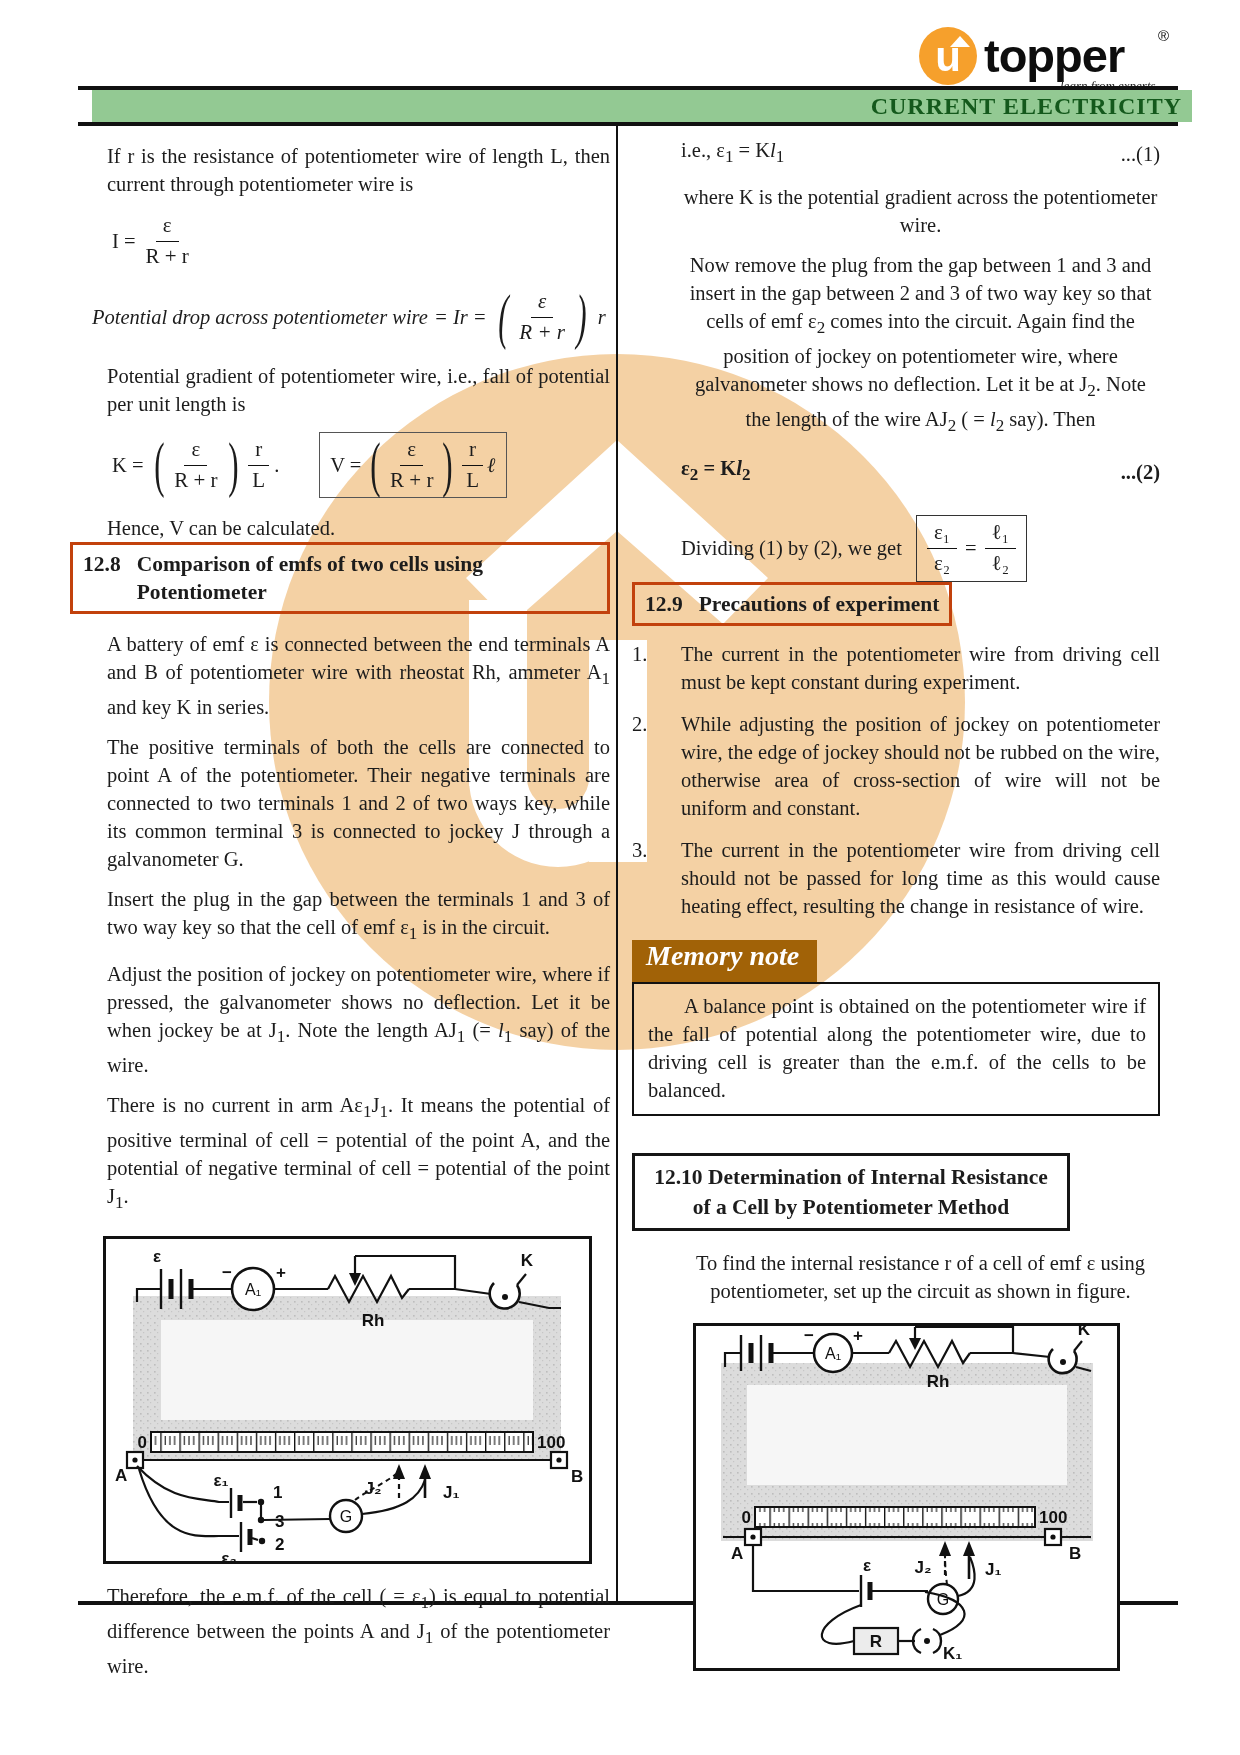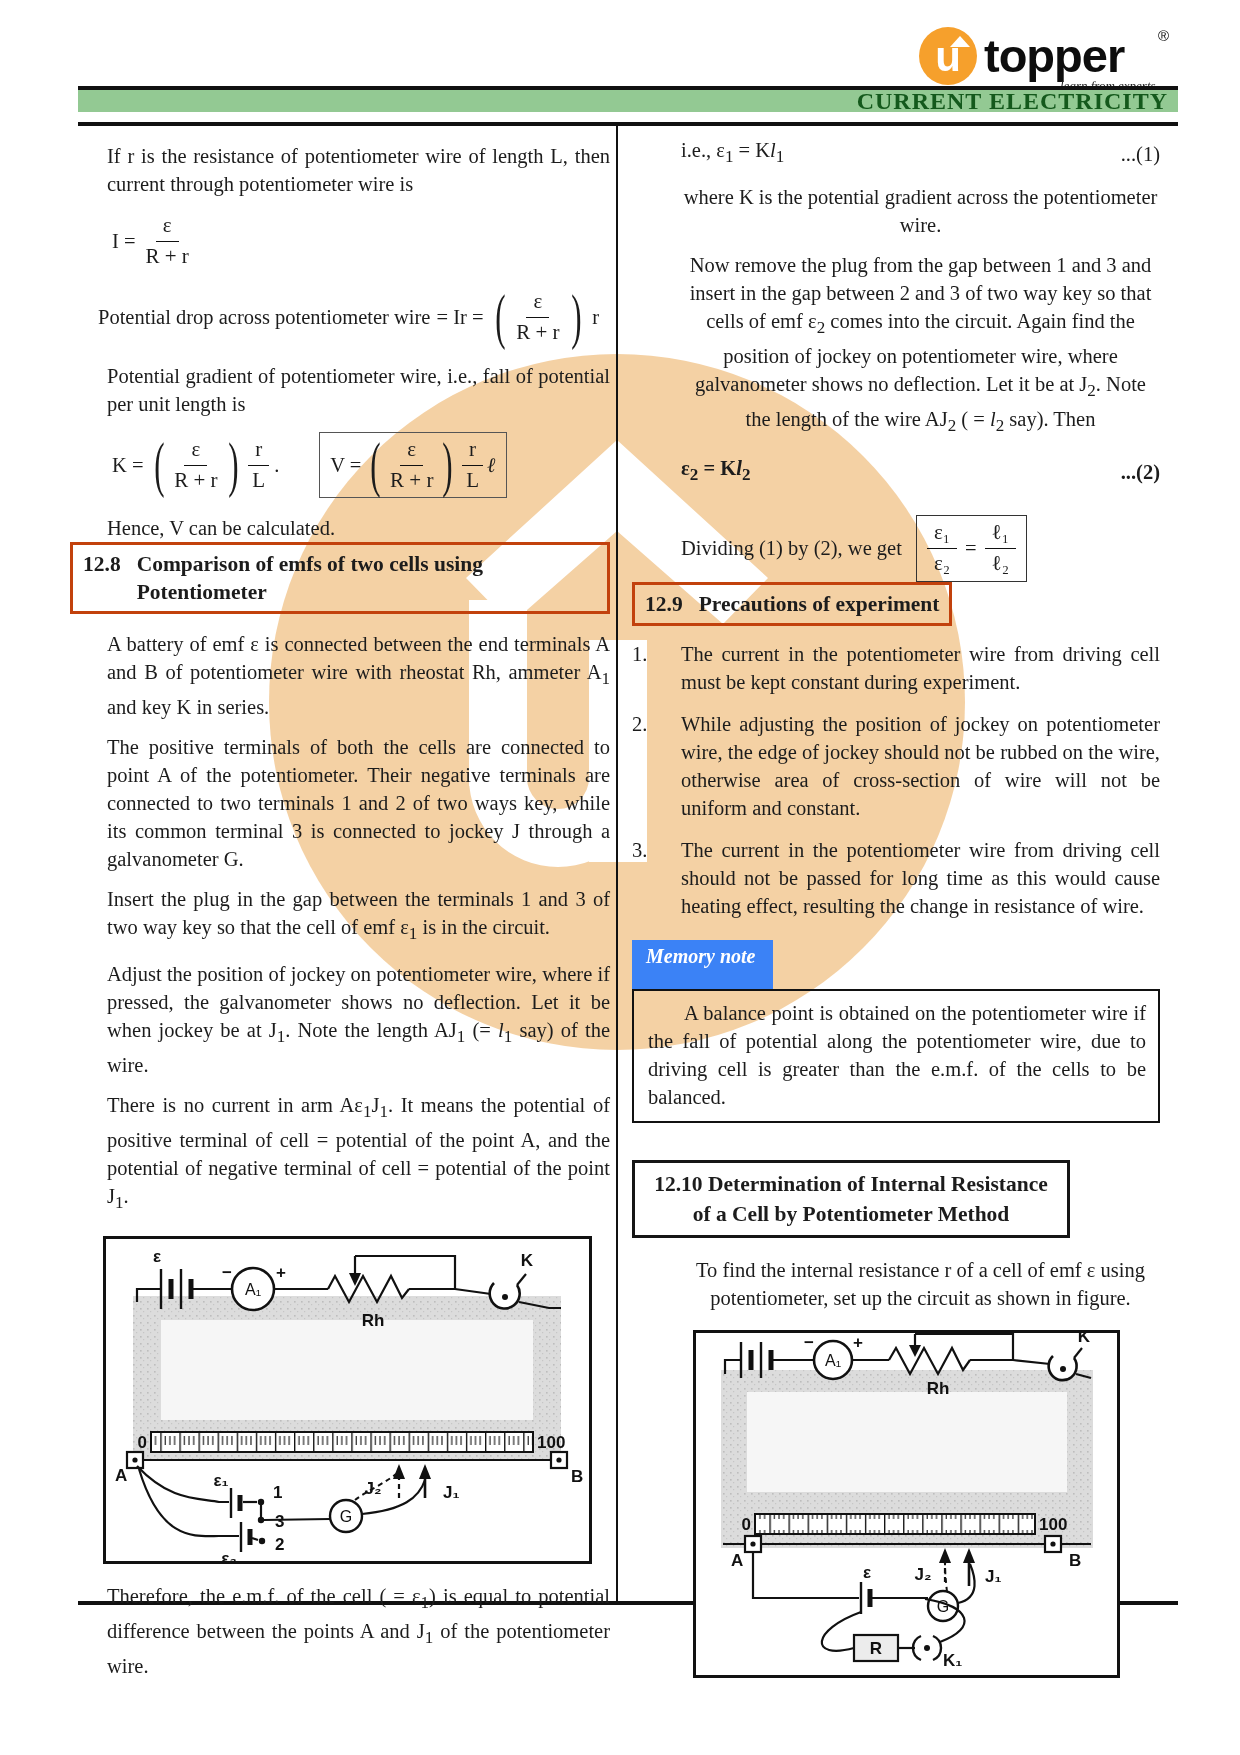--- a/index.html
+++ b/index.html
@@ -2,21 +2,21 @@
 <html><head>
 <meta charset="utf-8">
 <style>
   html,body{margin:0;padding:0;background:#e9e9e9;}
   .page{position:relative;width:1240px;height:1755px;background:#fff;overflow:hidden;
         font-family:"Liberation Serif",serif;color:#1c1c1c;}
   
   .logo{position:absolute;left:900px;top:14px;width:300px;height:84px;}
   .rule{position:absolute;left:78px;width:1100px;height:4px;background:#111;}
   .rule1{top:86px;} .rule2{top:122px;} .rule3{top:1601px;}
-  .greenbar{position:absolute;left:78px;top:90px;width:1100px;height:22px;background:#93c993;
+  .greenbar{position:absolute;left:92px;top:90px;width:1100px;height:32px;background:#93c993;
             display:flex;align-items:center;justify-content:flex-end;padding:0;box-sizing:border-box;}
   .greenbar .title{color:#14591c;font-weight:bold;font-size:24px;letter-spacing:1px;
                    padding-right:10px;font-family:"Liberation Serif",serif;}
   .divider{position:absolute;left:616px;top:126px;width:2px;height:1475px;background:#111;}
   
   .watermark{position:absolute;left:263px;top:348px;width:708px;height:708px;z-index:0;opacity:.95;}
   
   .col{position:absolute;top:130px;z-index:1;font-size:20.5px;line-height:28px;}
   .col-left{left:70px;width:540px;}
   .col-right{left:632px;width:528px;}
@@ -34,22 +34,22 @@
   
   .secbox{border:3px solid #c2410c;padding:5px 10px;font-weight:bold;font-size:21.5px;
           display:flex;gap:16px;background:rgba(255,255,255,.0);width:fit-content;}
   .secbox10{border:3px solid #151515;padding:6px 14px;font-weight:bold;font-size:21.5px;
             text-align:center;margin-top:37px;width:404px;line-height:30px;}
   
   .precaution{display:flex;margin-top:14px;}
   .pnum{width:49px;flex:none;}
   .ptext{flex:1;text-align:justify;}
   
-  .memtab{display:inline-block;background:#3b82f6;color:#fff;font-style:italic;font-weight:bold;
-          font-size:20px;padding:2px 18px 19px 14px;margin-top:20px;position:relative;z-index:2;}
+  .memtab{display:inline-block;background:#a16207;color:#fff;font-style:italic;font-weight:bold;
+          font-size:28px;padding:2px 18px 12px 14px;margin-top:20px;position:relative;z-index:2;}
   .membox{border:2.5px solid #111;padding:8px 12px 10px 14px;text-align:justify;margin-top:0;}
   
   .fig{display:block;margin-top:18px;}
   .figlabel{font-family:"Liberation Sans",sans-serif;font-size:16px;fill:#111;}
   .figlabel.b{font-weight:bold;font-size:17px;}
   .wire{stroke:#111;stroke-width:2.2;fill:none;}
 </style>
 </head>
 <body>
 
@@ -85,21 +85,21 @@
     <p class="para ml">If r is the resistance of potentiometer wire of length L, then current through potentiometer wire is</p>
 
     <div class="eqrow" style="margin-left:42px;gap:10px;">
       <span>I =</span>
       <span class="frac">
         <span class="num">ε</span>
         <span class="den">R + r</span>
       </span>
     </div>
 
-    <div class="eqrow" style="margin-left:28px;gap:6px;margin-top:22px;">
+    <div class="eqrow" style="margin-left:22px;gap:6px;margin-top:22px;font-style:italic;">
       <span>Potential drop across potentiometer wire</span>
       <span>= Ir =</span>
       <span class="bigp">(</span>
       <span class="frac">
         <span class="num">ε</span>
         <span class="den">R + r</span>
       </span>
       <span class="bigp">)</span>
       <span>r</span>
     </div>

